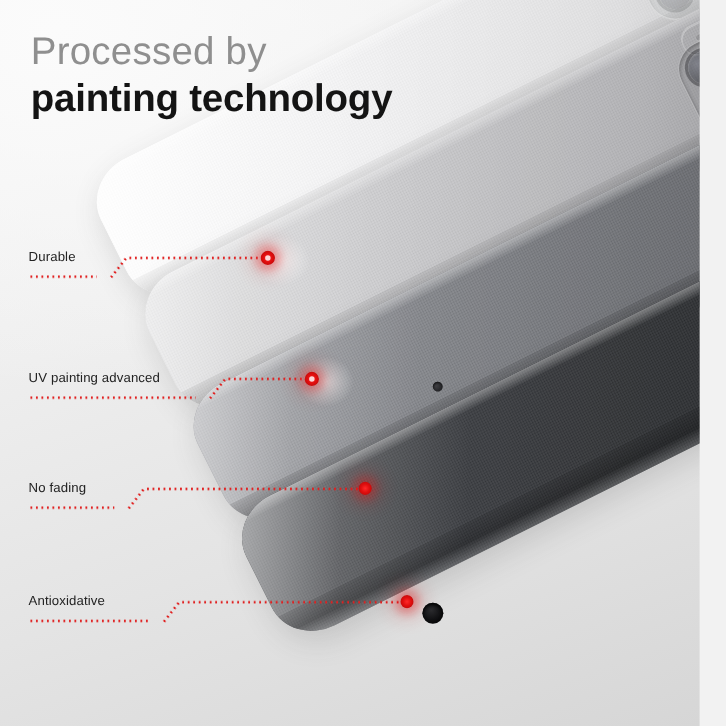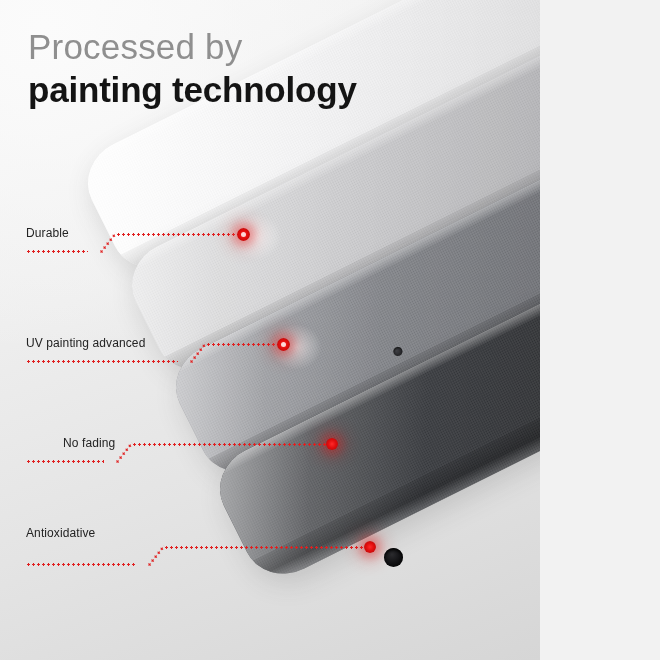--- a/index.html
+++ b/index.html
@@ -2,21 +2,21 @@
 <html><head>
 <meta charset="utf-8">
 <style>
   html,body{margin:0;padding:0;}
   body{
     width:660px;height:660px;overflow:hidden;
     font-family:"Liberation Sans","DejaVu Sans",sans-serif;
     background:#f2f2f2;
   }
   #stage{
-    position:relative;width:540px;height:660px;overflow:hidden;
+    position:relative;width:636px;height:660px;overflow:hidden;
     background:
       radial-gradient(120% 90% at 8% 4%, #fbfbfb 0%, rgba(251,251,251,0) 55%),
       linear-gradient(160deg,#f6f6f6 0%,#eeeeee 38%,#e4e4e4 66%,#d6d6d6 100%);
   }
 
   
   #heading{position:absolute;left:28px;top:26px;z-index:40;}
   .h-line1{
     font-size:35px;line-height:42px;color:#8f8f8f;
     font-weight:400;letter-spacing:.2px;white-space:nowrap;
@@ -235,31 +235,31 @@
     <div class="dotted-underline" style="left:26px;top:360px;width:152px;"></div>
     <div class="leader-diag" style="left:190px;top:362px;">
       <div class="seg" style="width:26px;transform:rotate(-52deg);"></div>
     </div>
     <div class="leader-h" style="left:206px;top:343px;width:74px;"></div>
     <div class="marker-halo" style="left:270px;top:324px;"></div>
     <div class="marker cored" style="left:277px;top:338px;"></div>
   </div>
 
   <div class="anno">
-    <div class="anno-label" style="left:26px;top:436px;margin-left:37px;">No fading</div>
+    <div class="anno-label" style="left:26px;top:436px;">No fading</div>
     <div class="dotted-underline" style="left:26px;top:460px;width:78px;"></div>
     <div class="leader-diag" style="left:116px;top:462px;">
       <div class="seg" style="width:26px;transform:rotate(-52deg);"></div>
     </div>
     <div class="leader-h" style="left:132px;top:443px;width:198px;"></div>
     <div class="marker" style="left:326px;top:438px;width:12px;height:12px;"></div>
   </div>
 
   <div class="anno">
-    <div class="anno-label" style="left:26px;top:526px;">Antioxidative</div>
+    <div class="anno-label" style="left:26px;top:539px;">Antioxidative</div>
     <div class="dotted-underline" style="left:26px;top:563px;width:110px;"></div>
     <div class="leader-diag" style="left:148px;top:565px;">
       <div class="seg" style="width:26px;transform:rotate(-52deg);"></div>
     </div>
     <div class="leader-h" style="left:164px;top:546px;width:204px;"></div>
     <div class="marker" style="left:364px;top:541px;width:12px;height:12px;"></div>
     <div class="jack" style="left:384px;top:548px;"></div>
   </div>
 
 </div>

